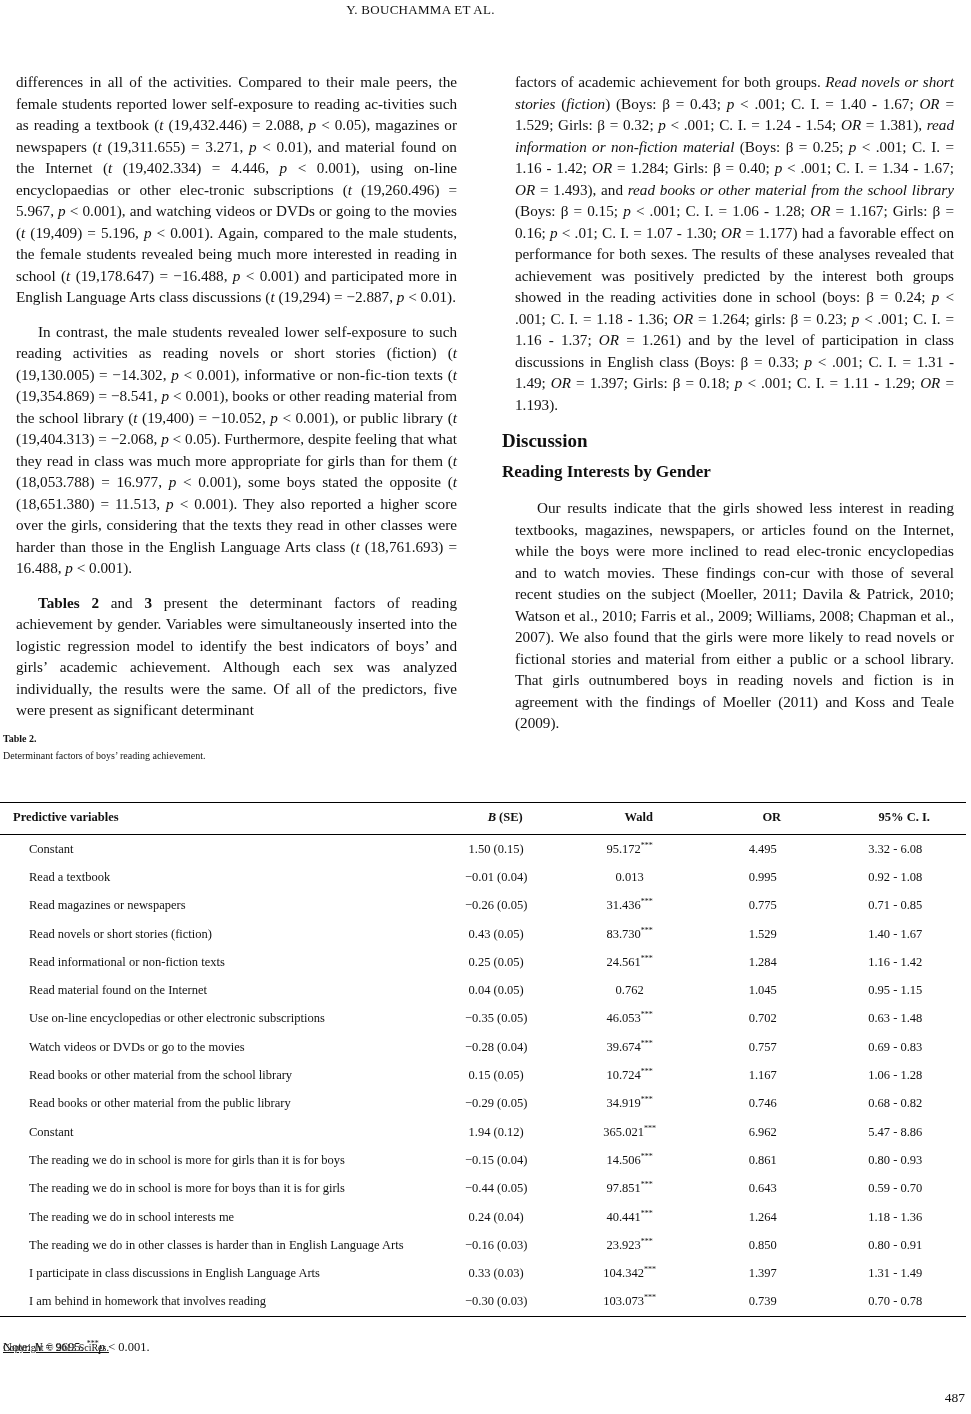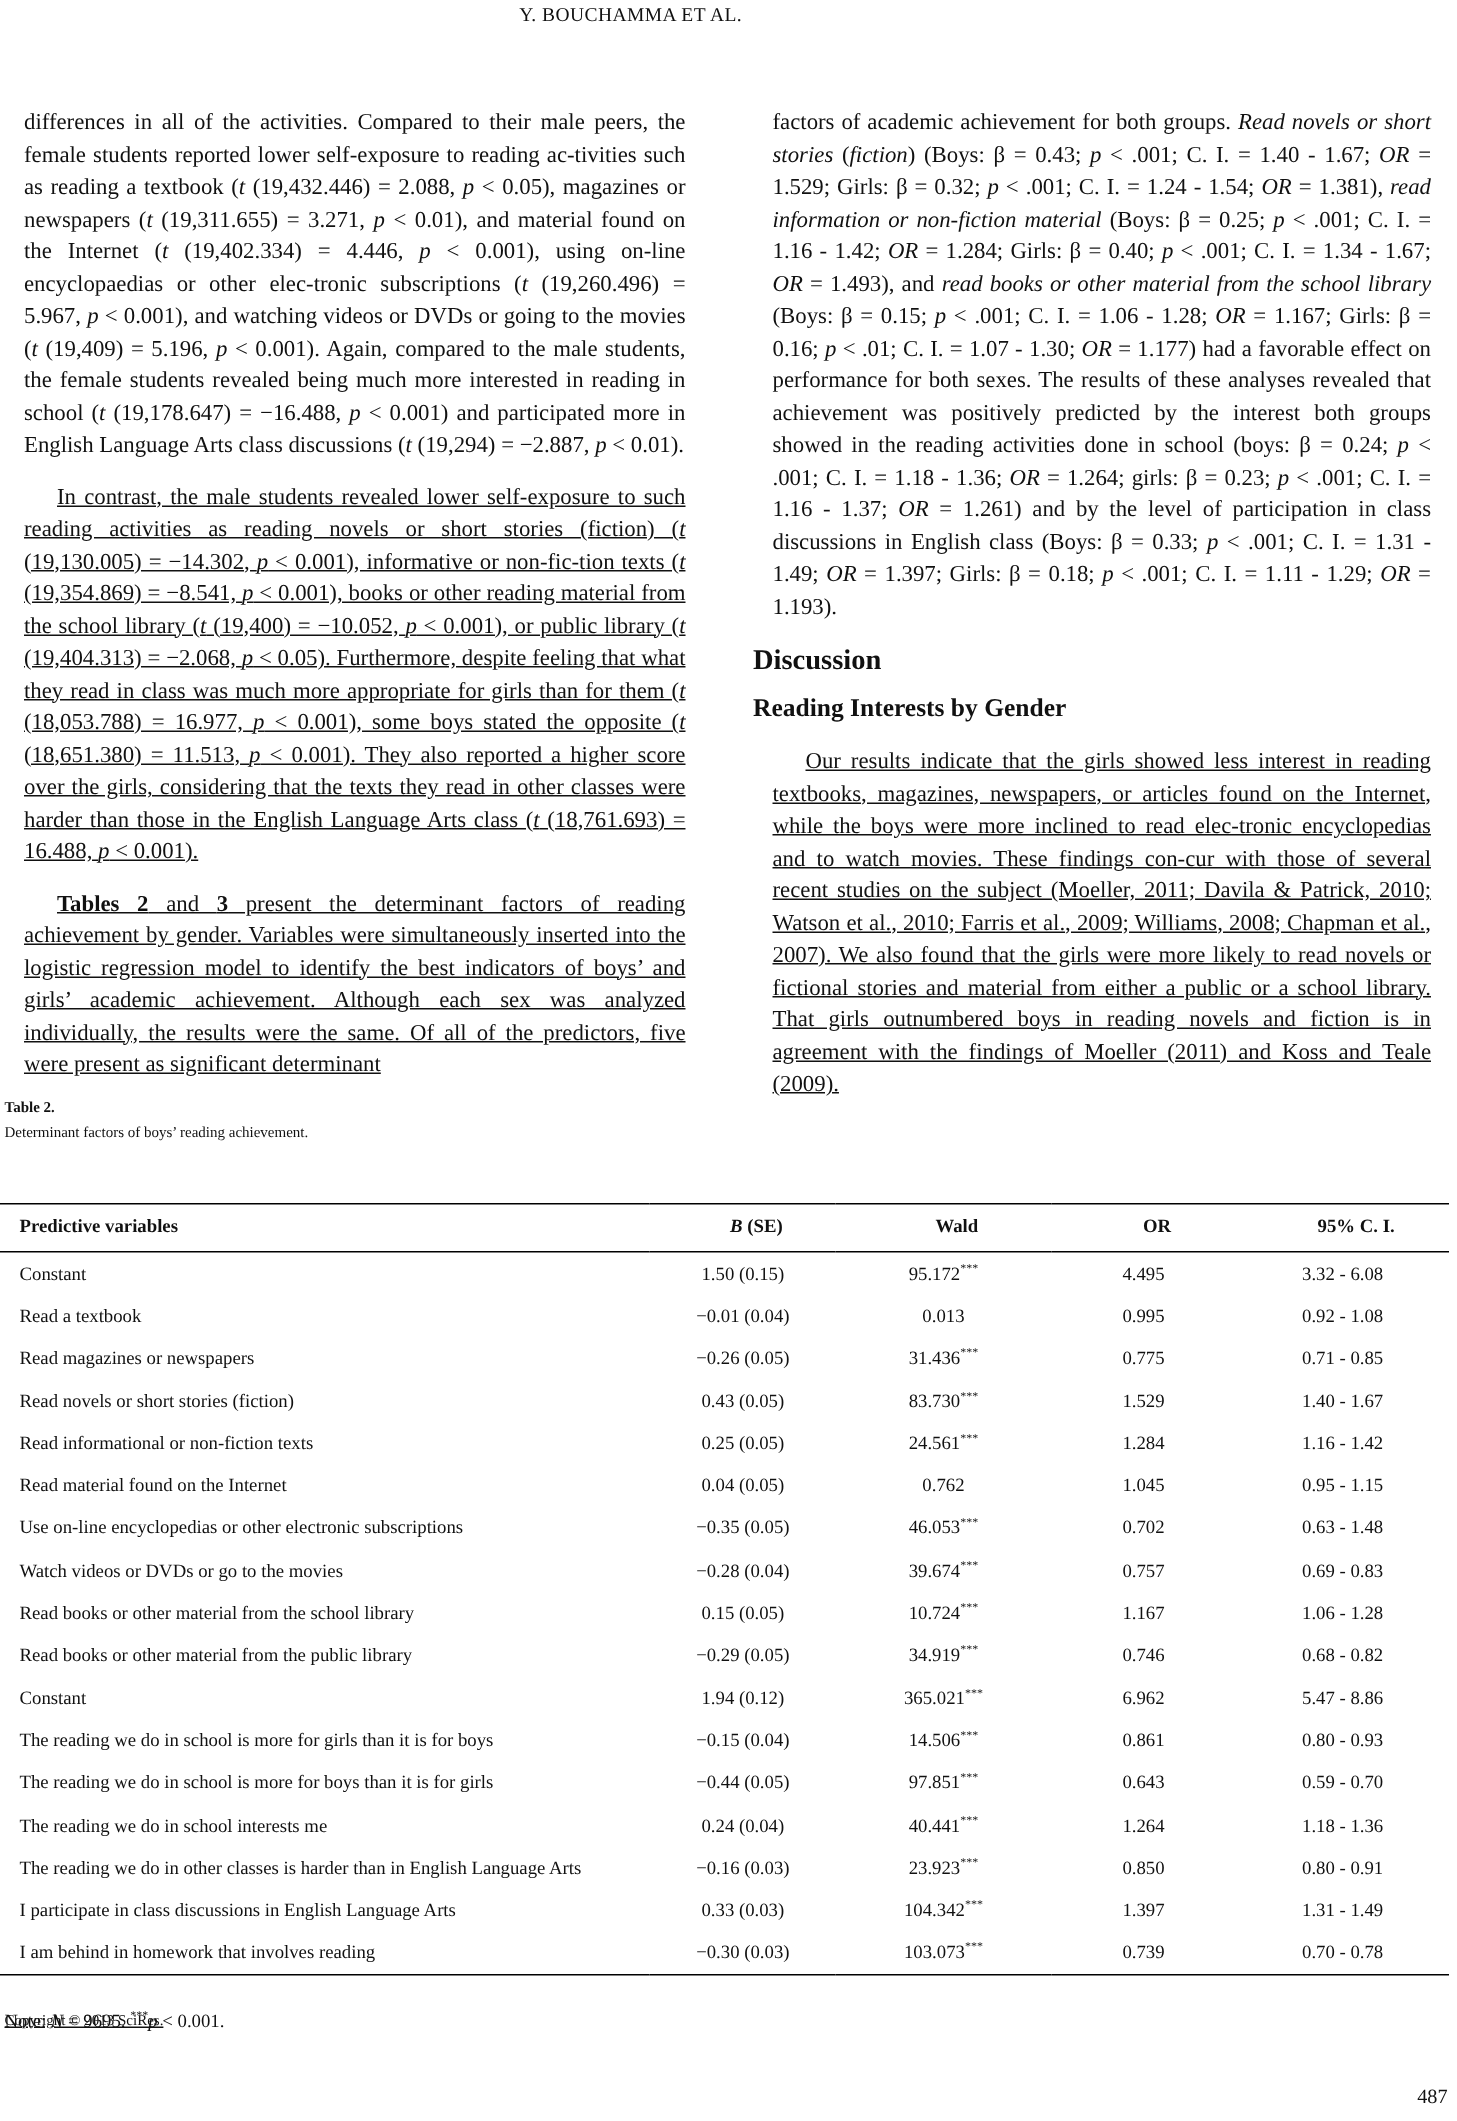--- a/index.html
+++ b/index.html
@@ -5,32 +5,32 @@
   html, body { margin:0; padding:0; background:#fff; }
   body { width:971px; height:1414px; position:relative; overflow:hidden;
          font-family:"Liberation Serif", serif; color:#111; }
   .header { position:absolute; top:2px; left:0; width:841px; text-align:center;
             font-size:13px; letter-spacing:0.3px; }
   .col { position:absolute; top:58px; width:467px; font-size:15.2px; line-height:21.5px;
          text-align:justify; }
   .col.left { left:3px; }
   .col.right { left:502px; width:465px; }
   .col p { margin:13px; }
-  .col p.indent { text-indent:22px;text-decoration:underline; }
+  .col p.indent { text-indent:22px; }
   h2.section { font-size:19px; font-weight:bold; text-align:left; margin:12px 0 6px 0; line-height:26px; }
   h3.subsection { font-size:17px; font-weight:bold; margin:0 0 8px 0; line-height:24px; }
   .table-caption { position:absolute; top:730px; left:3px; font-size:10px; line-height:17px; }
   .table-caption .title { font-weight:bold; }
   table.data { position:absolute; top:802px; left:0; width:966px; border-collapse:collapse;
                font-size:12.5px; }
   table.data thead th { font-weight:bold; padding:6px 4px 8px 22px; border-top:1.5px solid #000;
                         border-bottom:1.5px solid #000; height:17px;margin-top:44px; }
   table.data thead th:first-child { text-align:left; padding-left:13px; }
   table.data tbody td { height:28.3px; padding:0 4px; text-align:center; vertical-align:middle; }
-  table.data tbody td:first-child { text-align:left; padding-left:13px; }
+  table.data tbody td:first-child { text-align:left; padding-left:29px; }
   table.data tbody tr:last-child td { border-bottom:1.5px solid #000; }
   table.data sup { font-size:8px; vertical-align:top; line-height:8px; }
   .col-var { width:470px; }
   .col-b { width:110px; }
   .col-wald { width:130px; }
   .col-or { width:110px; }
   .col-ci { width:130px; }
   .note { position:absolute; top:1339px; left:3px; font-size:12.5px; }
   .note sup { font-size:8px; }
   .footer-left { position:absolute; top:1342px; left:3px; font-size:10px;text-decoration:underline; }

